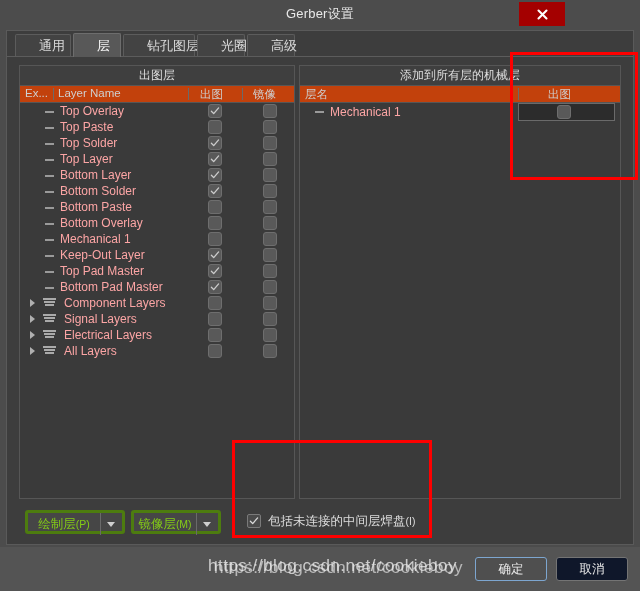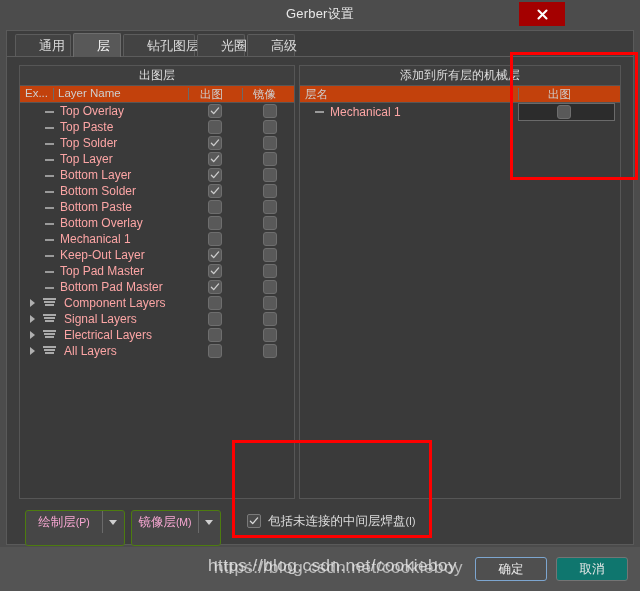--- a/index.html
+++ b/index.html
@@ -235,27 +235,27 @@
     height: 18px;
     background: #2c2c2c;
     border: 1px solid #6a6a6a;
     box-sizing: border-box;
   }
   #right-row-cbcell .cb { left: 38px; top: 1px; }
 
   
   .splitbtn {
     position: absolute;
-    height: 36px;
+    height: 24px;
     background: #464646;
-    border: 1px solid #4d7c0f;
+    border: 3px solid #4d7c0f;
     border-radius: 3px;
     box-sizing: border-box;
     cursor: pointer;
-    color: #f9a8d4;
+    color: #84cc16;
     font-size: 12.5px;
   }
   .splitbtn .txt {
     position: absolute;
     left: 0; top: 0;
     right: 22px;
     height: 22px;
     line-height: 22px;
     text-align: center;
     white-space: nowrap;
@@ -323,21 +323,21 @@
     top: 10px;
     width: 72px;
     height: 24px;
     border-radius: 3px;
     box-sizing: border-box;
     font-size: 12.5px;
     color: #eaeaea;
     line-height: 22px;
     text-align: center;
     cursor: pointer;
-    background: #0f766e;
+    background: #0f172a;
     border: 1px solid #747474;
   }
   #btn-ok {
     left: 475px;
     border: 1px solid #7da6d0;
     background: #4f4f4f;
   }
   #btn-cancel { left: 556px; }
 
   

